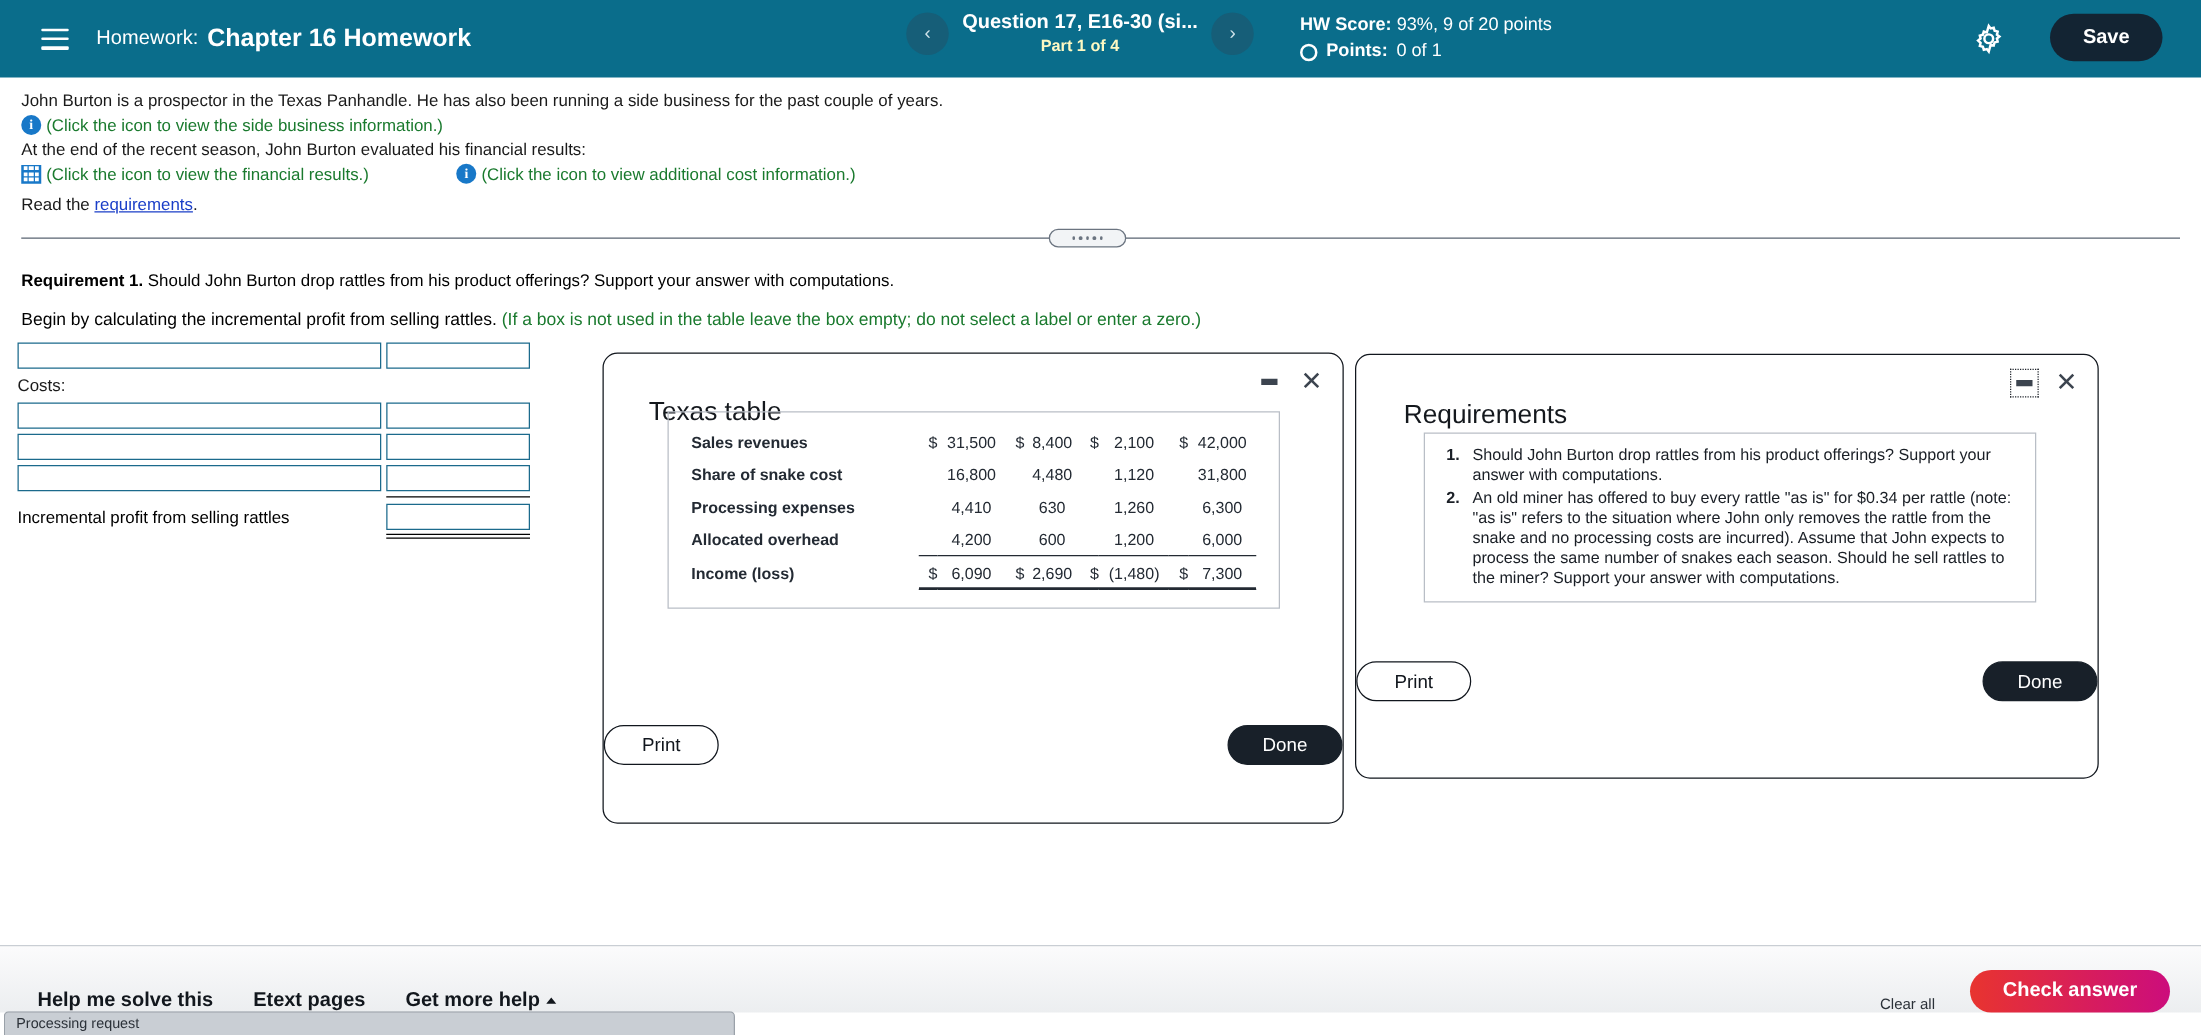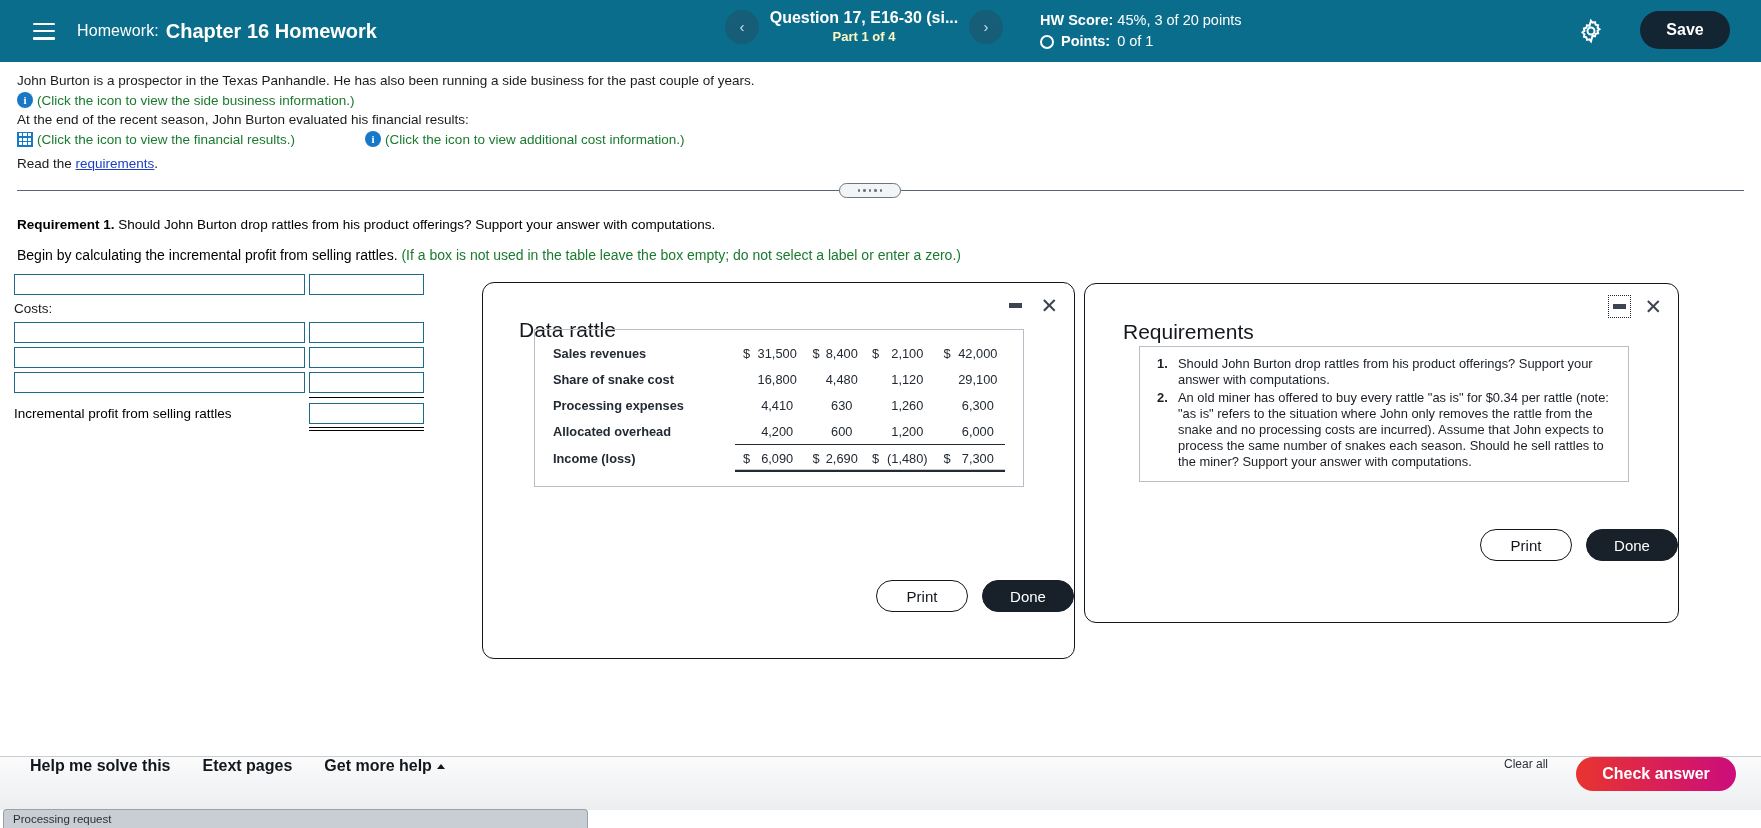--- a/index.html
+++ b/index.html
@@ -112,21 +112,21 @@
     position: absolute; background: #fff; border: 1.6px solid #11161d;
     border-radius: 12px;
   }
   .modal-ctrls { position: absolute; top: 12px; right: 16px; display:flex; align-items:center; gap: 16px;}
   .min-btn { width: 17px; height: 17px; display:flex; align-items:center; justify-content:center; cursor: pointer;}
   .min-btn i { display:block; width: 13px; height: 5px; background: #3c444f;}
   .min-btn.focused { outline: 1.5px dotted #22272e; outline-offset: 2px; }
   .close-btn { font-size: 21px; color: #3c444f; cursor: pointer; line-height: 1; font-weight: 400;}
   .modal-title { font-size: 21px; color: #14181d; font-weight: 400; }
 
-  .dlg-actions { display:flex; justify-content:flex-end; gap: 14px; }
+  .dlg-actions { display:flex; justify-content:space-between; gap: 14px; }
   .btn-print {
     width: 92px; height: 32px; border-radius: 16px; background: #fff;
     border: 1.5px solid #11161d; color: #11161d; font-size: 15px; cursor: pointer;
     font-family: "Liberation Sans", sans-serif;
   }
   .btn-done {
     width: 92px; height: 32px; border-radius: 16px; background: #182029;
     border: 1.5px solid #182029; color: #fff; font-size: 15px; cursor: pointer;
     font-family: "Liberation Sans", sans-serif;
   }
@@ -153,21 +153,21 @@
   .rq-frame { position:absolute; left: 54px; top: 62px; width: 490px; border: 1px solid #b9bec6; padding: 9px 12px 9px 8px; }
   .rq-item { display: flex; font-size: 12.9px; line-height: 16px; color: #1a1f26; margin-bottom: 2px;}
   .rq-num { font-weight: bold; width: 30px; flex: none; text-align: left; padding-left: 9px;}
   .rq-txt { flex: 1; }
 
   
   .footer {
     position: absolute; bottom: 18px; left: 0; width: 1761px; height: 54px;
     background: linear-gradient(#fbfbfc,#eceef0);
     border-top: 1px solid #c9ced4;
-    display: flex; align-items: flex-start;
+    display: flex; align-items: flex-end;
   }
   .f-link {
     font-size: 16px; font-weight: bold; color: #12171d; cursor: pointer;
     margin-left: 32px; white-space: nowrap;
   }
   .f-link.first { margin-left: 30px; }
   .caret-up { display:inline-block; margin-left: 5px; border-left: 4px solid transparent; border-right: 4px solid transparent; border-bottom: 5px solid #12171d; vertical-align: 2px;}
   .clear-all { position:absolute; right: 213px; font-size: 12px; color: #2b3138; cursor: pointer;}
   .check-btn {
     position: absolute; right: 25px; width: 160px; height: 34px; border-radius: 17px;
@@ -200,21 +200,21 @@
     <div class="q-block">
       <div class="q-title">Question 17, E16-30 (si...</div>
       <div class="q-part">Part 1 of 4</div>
     </div>
     <button class="nav-arrow">›</button>
   </div>
 
   <div class="score-block">
     <div class="score-row">
       <b>HW Score:</b>
-      <span>45%, 3 of 20 points</span>
+      <span>93%, 9 of 20 points</span>
     </div>
     <div class="points-row">
       <span class="circle-ico"></span>
       <b>Points:</b>
       <span>0 of 1</span>
     </div>
   </div>
 
   <div class="gear-btn">
     <svg width="28" height="28" viewBox="0 0 24 24" fill="none" stroke="#ffffff" stroke-width="1.7">
@@ -302,21 +302,21 @@
   </div>
 </div>
 
 <div class="modal" id="dlg-data">
   <div class="modal-ctrls">
     <div class="min-btn">
         <i></i>
       </div>
     <div class="close-btn">✕</div>
   </div>
-  <div class="modal-title" style="position:absolute;left:36px;top:35px">Data rattle</div>
+  <div class="modal-title" style="position:absolute;left:36px;top:35px">Texas table</div>
 
   <div class="dt-frame">
     <table class="dt">
       <tbody>
       <tr>
         <td class="lbl">Sales revenues</td>
         <td class="cur">$</td>
         <td class="num">31,500</td>
         <td class="cur">$</td>
         <td class="num">8,400</td>
@@ -327,21 +327,21 @@
       </tr>
       <tr>
         <td class="lbl">Share of snake cost</td>
         <td class="cur"></td>
         <td class="num">16,800</td>
         <td class="cur"></td>
         <td class="num">4,480</td>
         <td class="cur"></td>
         <td class="num">1,120</td>
         <td class="cur"></td>
-        <td class="num">29,100</td>
+        <td class="num">31,800</td>
       </tr>
       <tr>
         <td class="lbl">Processing expenses</td>
         <td class="cur"></td>
         <td class="num">4,410</td>
         <td class="cur"></td>
         <td class="num">630</td>
         <td class="cur"></td>
         <td class="num">1,260</td>
         <td class="cur"></td>

